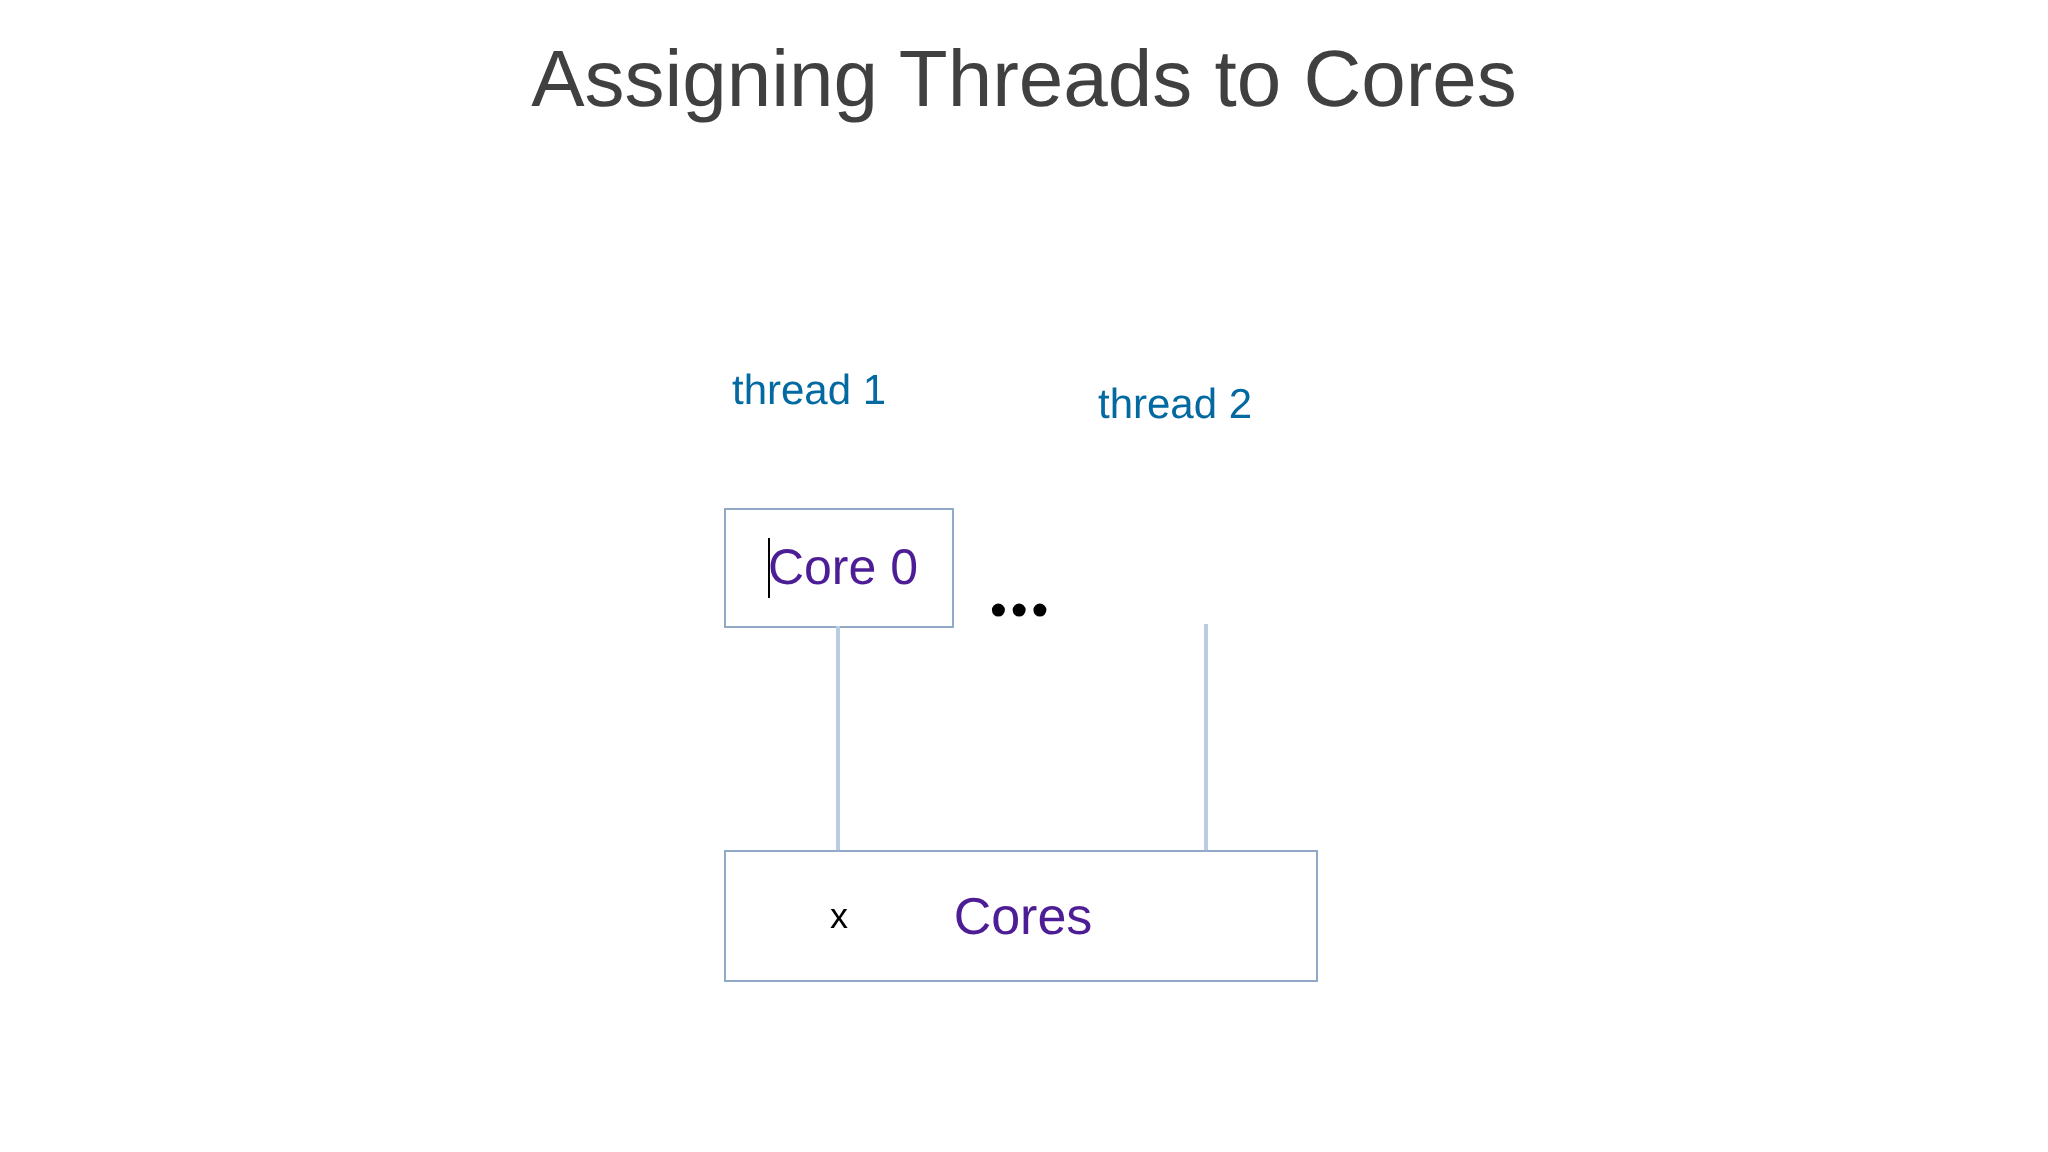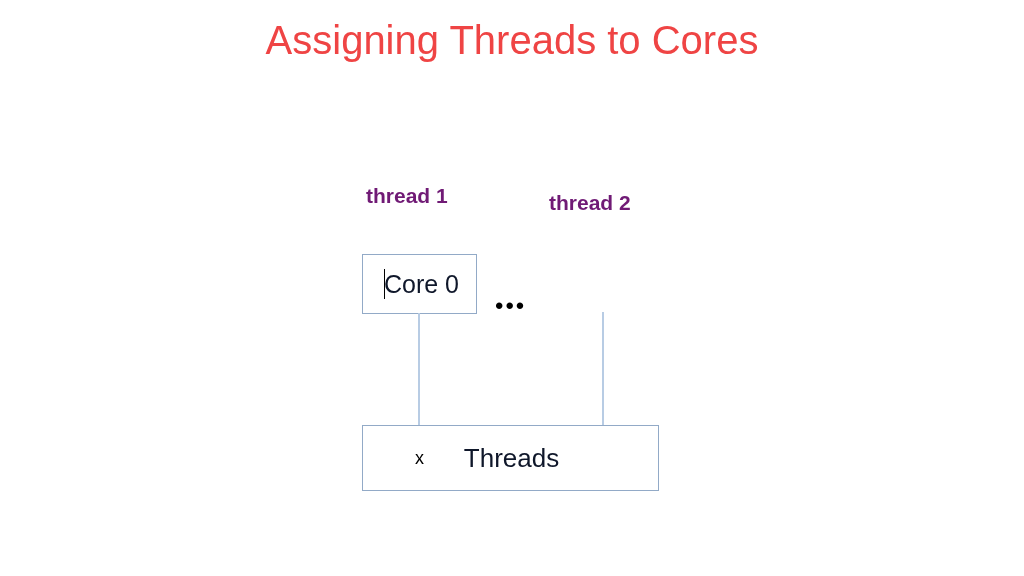--- a/index.html
+++ b/index.html
@@ -29,31 +29,31 @@
   .slide-title {
     position: absolute;
     left: 0;
     top: 16px;
     width: 1024px;
     text-align: center;
     font-size: 40px;
     line-height: 48px;
     font-weight: 400;
     letter-spacing: 0px;
-    color: #ef4444;
+    color: #404040;
     white-space: nowrap;
   }
 
   
   .thread-label {
     position: absolute;
     font-size: 21px;
     line-height: 24px;
-    font-weight: 700;
-    color: #701a75;
+    font-weight: 400;
+    color: #0369a1;
     white-space: nowrap;
   }
   #thread-1 {
     left: 366px;
     top: 184px;
   }
   #thread-2 {
     left: 549px;
     top: 191px;
   }
@@ -65,21 +65,21 @@
     background: #ffffff;
     border: 1px solid #92aac7;
     display: flex;
     align-items: center;
     justify-content: center;
   }
   .box-label {
     font-size: 25px;
     line-height: 28px;
     font-weight: 400;
-    color: #0f172a;
+    color: #4c1d95;
     white-space: nowrap;
   }
 
   #core-0-box {
     left: 362px;
     top: 254px;
     width: 115px;
     height: 60px;
   }
   #core-0-box .box-label {
@@ -175,16 +175,16 @@
 
   <div id="cores-ellipsis">•••</div>
 
 
   <div class="connector" id="connector-core0"></div>
 
   <div class="connector" id="connector-core1"></div>
 
   <div class="box" id="memory-box">
     <span id="memory-var-x">x</span>
-    <span class="box-label" id="memory-label">Threads</span>
+    <span class="box-label" id="memory-label">Cores</span>
   </div>
 
 </div>
 
 </body></html>

